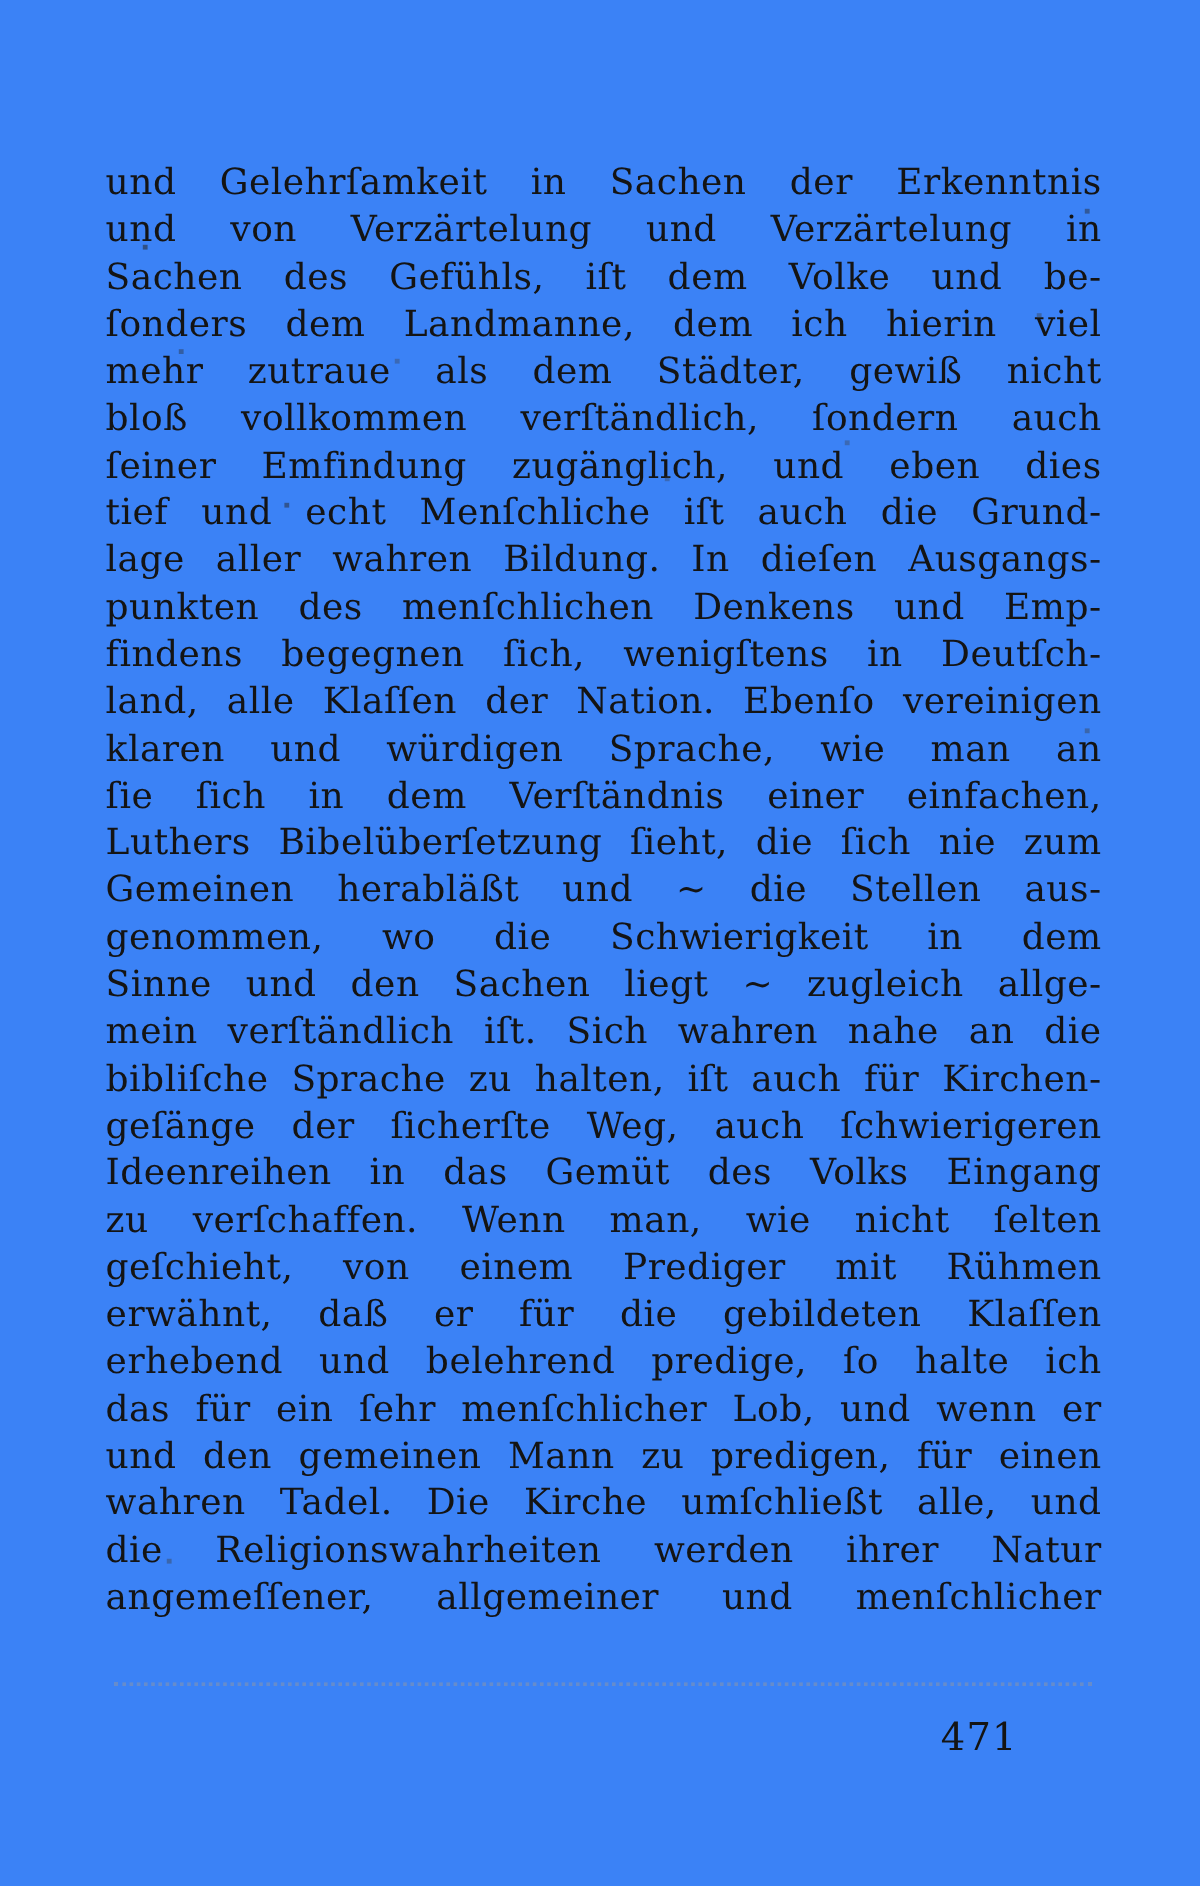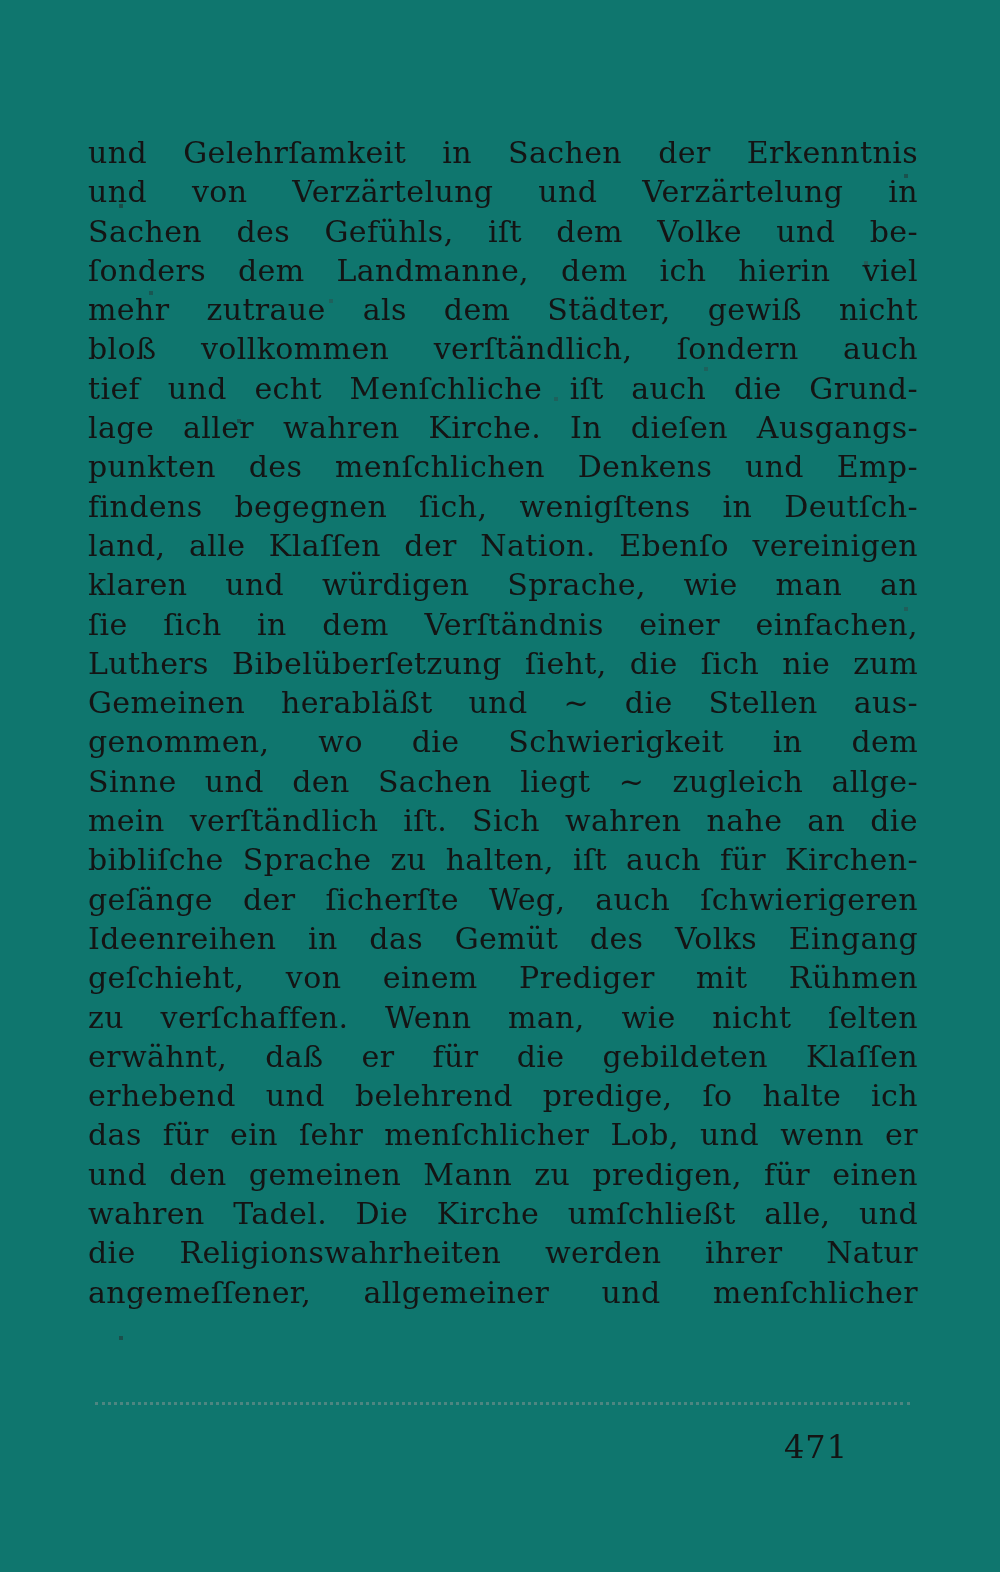--- a/index.html
+++ b/index.html
@@ -4,21 +4,21 @@
 <style>
   html, body {
     margin: 0;
     padding: 0;
     background: #ffffff;
   }
   .page {
     position: relative;
     width: 1000px;
     height: 1572px;
-    background: #0f766e;
+    background: #3b82f6;
     overflow: hidden;
     font-family: "DejaVu Serif", "Liberation Serif", serif;
     color: #141414;
   }
   .text-block {
     position: absolute;
     left: 88px;
     top: 133px;
     width: 830px;
   }
@@ -76,37 +76,38 @@
 <body>
 
 <div class="page">
   <div class="text-block">
     <div class="line">und Gelehrſamkeit in Sachen der Erkenntnis</div>
     <div class="line">und von Verzärtelung und Verzärtelung in</div>
     <div class="line">Sachen des Gefühls, iſt dem Volke und be-</div>
     <div class="line">ſonders dem Landmanne, dem ich hierin viel</div>
     <div class="line">mehr zutraue als dem Städter, gewiß nicht</div>
     <div class="line">bloß vollkommen verſtändlich, ſondern auch</div>
+    <div class="line">ſeiner Emfindung zugänglich, und eben dies</div>
     <div class="line">tief und echt Menſchliche iſt auch die Grund-</div>
-    <div class="line">lage aller wahren Kirche. In dieſen Ausgangs-</div>
+    <div class="line">lage aller wahren Bildung. In dieſen Ausgangs-</div>
     <div class="line">punkten des menſchlichen Denkens und Emp-</div>
     <div class="line">findens begegnen ſich, wenigſtens in Deutſch-</div>
     <div class="line">land, alle Klaſſen der Nation. Ebenſo vereinigen</div>
     <div class="line">klaren und würdigen Sprache, wie man an</div>
     <div class="line">ſie ſich in dem Verſtändnis einer einfachen,</div>
     <div class="line">Luthers Bibelüberſetzung ſieht, die ſich nie zum</div>
     <div class="line">Gemeinen herabläßt und ~ die Stellen aus-</div>
     <div class="line">genommen, wo die Schwierigkeit in dem</div>
     <div class="line">Sinne und den Sachen liegt ~ zugleich allge-</div>
     <div class="line">mein verſtändlich iſt. Sich wahren nahe an die</div>
     <div class="line">bibliſche Sprache zu halten, iſt auch für Kirchen-</div>
     <div class="line">geſänge der ſicherſte Weg, auch ſchwierigeren</div>
     <div class="line">Ideenreihen in das Gemüt des Volks Eingang</div>
+    <div class="line">zu verſchaffen. Wenn man, wie nicht ſelten</div>
     <div class="line">geſchieht, von einem Prediger mit Rühmen</div>
-    <div class="line">zu verſchaffen. Wenn man, wie nicht ſelten</div>
     <div class="line">erwähnt, daß er für die gebildeten Klaſſen</div>
     <div class="line">erhebend und belehrend predige, ſo halte ich</div>
     <div class="line">das für ein ſehr menſchlicher Lob, und wenn er</div>
     <div class="line">und den gemeinen Mann zu predigen, für einen</div>
     <div class="line">wahren Tadel. Die Kirche umſchließt alle, und</div>
     <div class="line">die Religionswahrheiten werden ihrer Natur</div>
     <div class="line">angemeſſener, allgemeiner und menſchlicher</div>
   </div>
 
   <div class="speckle-row"></div>

